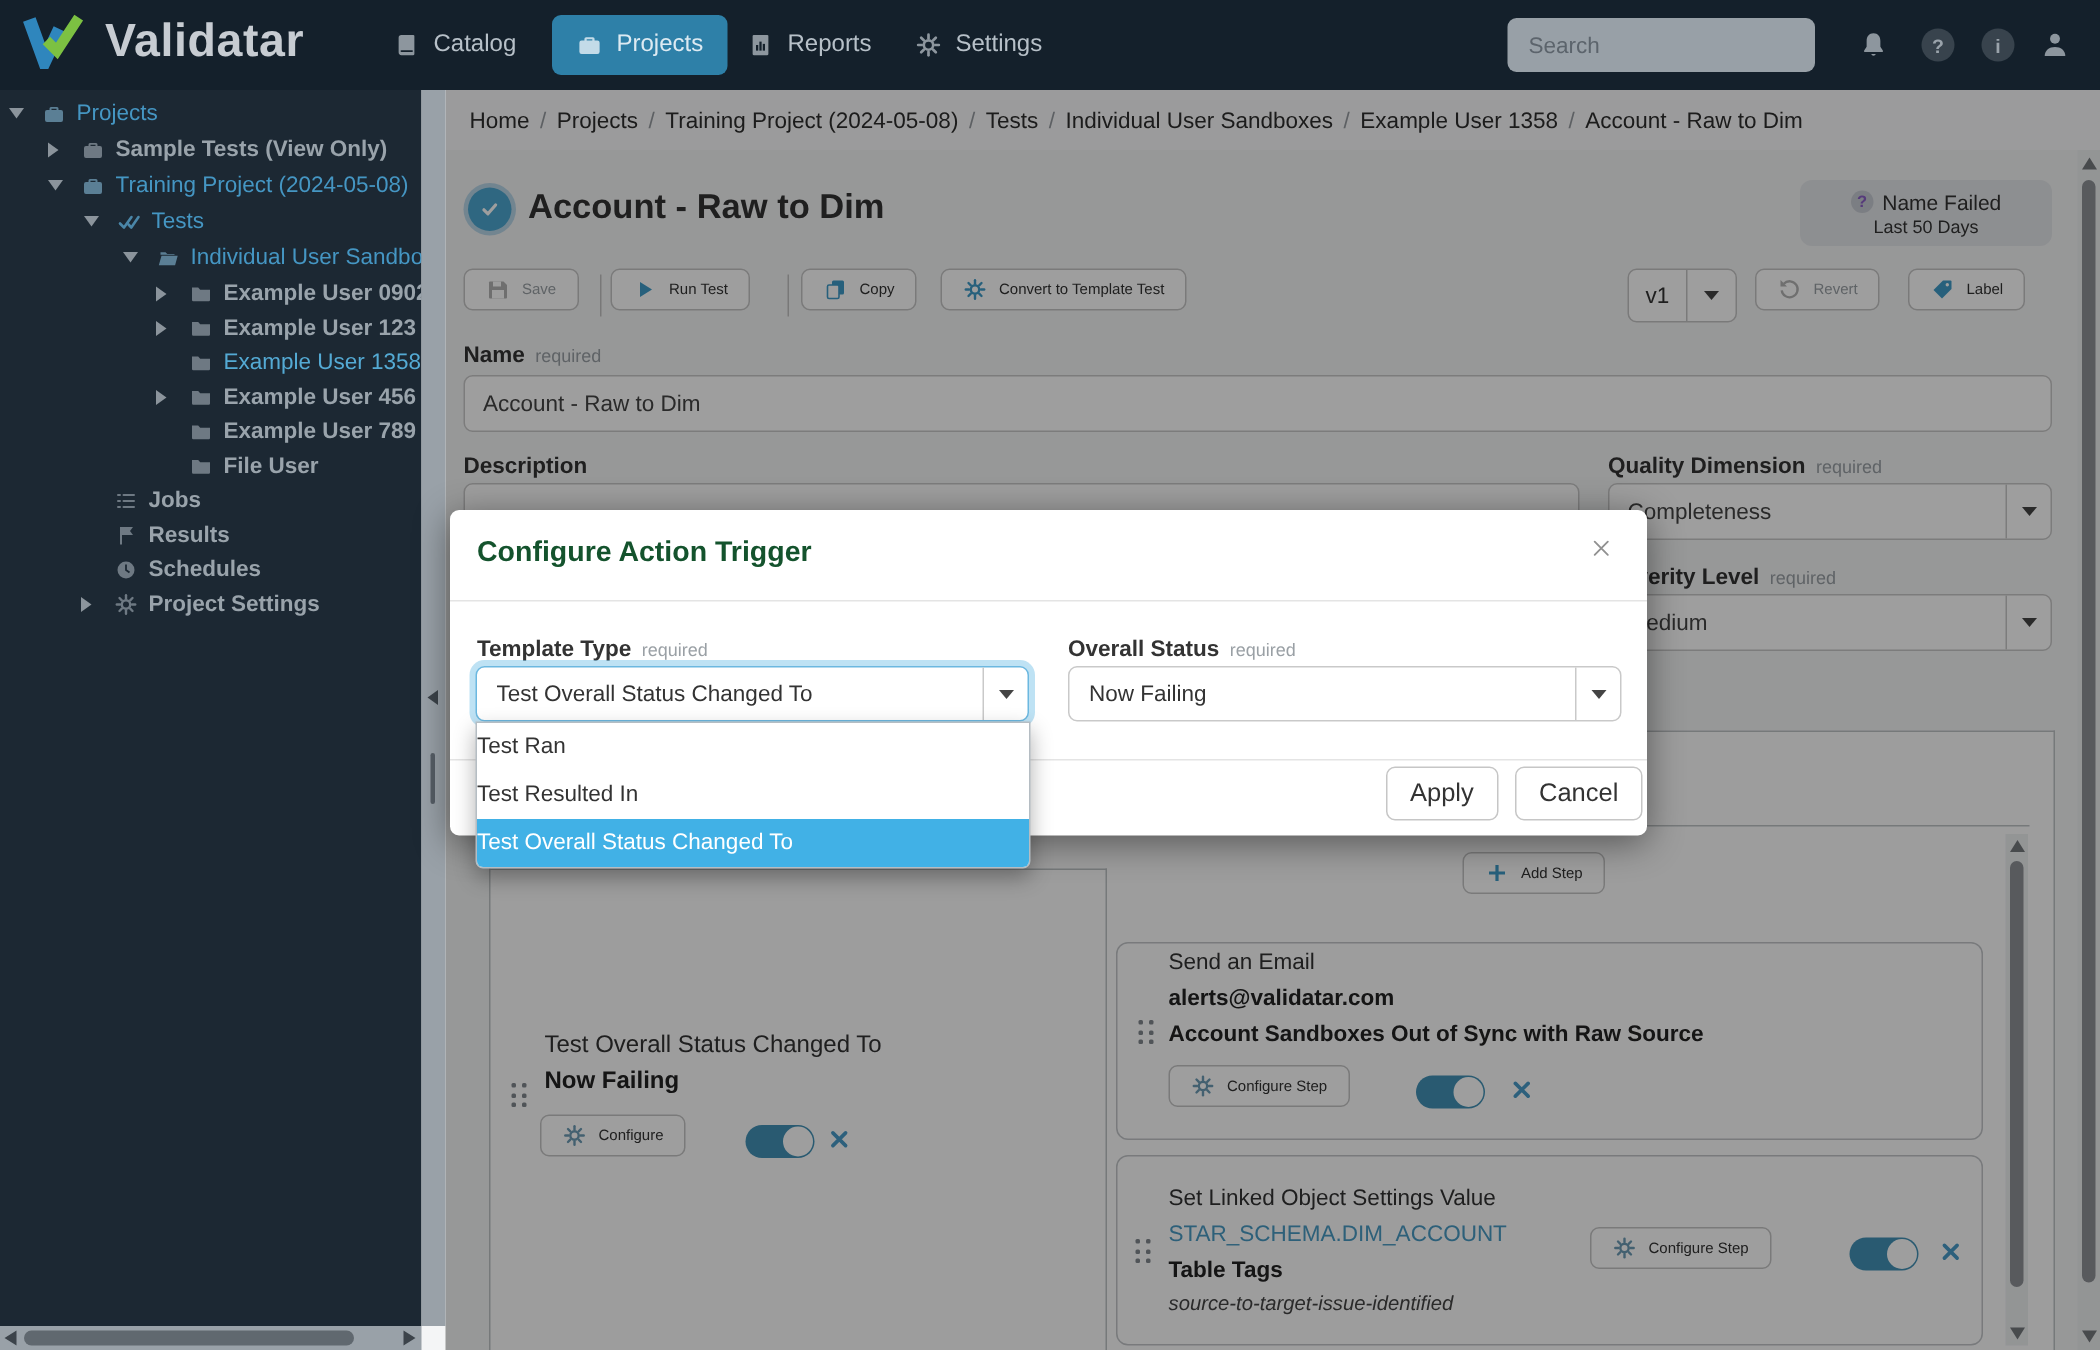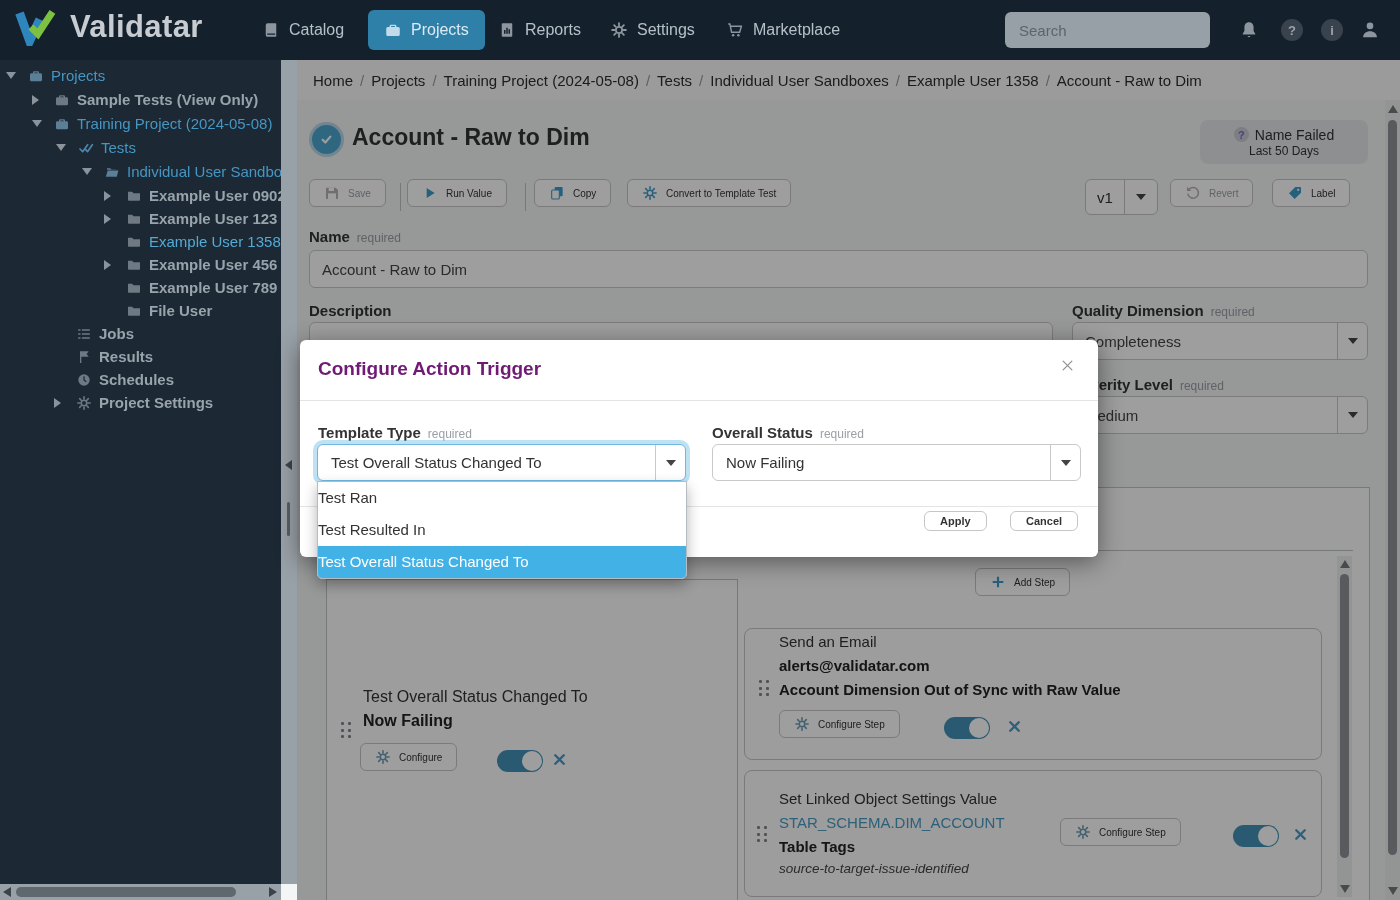--- a/index.html
+++ b/index.html
@@ -107,32 +107,32 @@
   
   .vscroll { position:absolute; background:#eef0f1; z-index:1; }
   .vs-up { position:absolute; left:3px; width:0; height:0; border-left:5px solid transparent; border-right:5px solid transparent; border-bottom:8px solid #75797d; cursor:pointer; }
   .vs-down { position:absolute; left:3px; width:0; height:0; border-left:5px solid transparent; border-right:5px solid transparent; border-top:8px solid #75797d; cursor:pointer; }
   .vs-thumb { position:absolute; left:3px; width:9px; border-radius:5px; background:#8e9297; cursor:pointer; }
 
   
   .overlay { position:absolute; left:297px; top:60px; width:1103px; height:840px; background:rgba(0,0,0,.38); z-index:5; }
   .modal { position:absolute; left:300px; top:340px; width:798px; height:217px; background:#fff; border-radius:6px;
            box-shadow:0 5px 24px rgba(0,0,0,.45); z-index:10; }
-  .modal-title { position:absolute; left:18px; top:18px; font-size:19px; color:#701a75; }
+  .modal-title { position:absolute; left:18px; top:18px; font-size:19px; color:#14532d; }
   .modal-close { position:absolute; right:20px; top:18px; width:18px; height:18px; color:#919191; cursor:pointer; }
   .modal-close svg { width:15px; height:15px; }
   .modal-hline { position:absolute; left:0; top:60px; width:100%; border-top:1px solid #e4e4e4; }
   .modal-flabel { position:absolute; top:84px; font-size:15px; font-weight:600; color:#333; }
   .mselect { position:absolute; top:104px; width:369px; height:37px; background:#fff; border:1px solid #c9c9c9;
              border-radius:6px; display:flex; align-items:stretch; cursor:pointer; }
   .mselect .val { flex:1; display:flex; align-items:center; padding-left:13px; font-size:15px; color:#333; }
   .mselect.focused { border-color:#6cb8e0; box-shadow:0 0 0 4px rgba(110,190,230,.45); }
   .modal-fline { position:absolute; left:0; top:166px; width:100%; border-top:1px solid #e4e4e4; }
-  .mbtn { position:absolute; top:171px; height:20px; display:flex; align-items:center; padding:0 15px;
-          background:#fff; border:1px solid #c6c6c6; border-radius:6px; font-size:11px; color:#333; cursor:pointer;font-weight:bold; }
+  .mbtn { position:absolute; top:171px; height:36px; display:flex; align-items:center; padding:0 15px;
+          background:#fff; border:1px solid #c6c6c6; border-radius:6px; font-size:17px; color:#333; cursor:pointer; }
 
   .dropdown { position:absolute; left:317px; top:481px; width:370px; background:#fff; border:1px solid #b5bdc3;
               border-radius:0 0 5px 5px; box-shadow:0 6px 14px rgba(0,0,0,.3); z-index:12; }
   .ditem { height:32px; line-height:32px; font-size:15px; color:#333; cursor:pointer; white-space:nowrap; }
   .ditem.hl { background:#41b1e6; color:#fff; border-radius:0 0 4px 4px; }
 
   .hidden-symbols { position:absolute; width:0; height:0; overflow:hidden; }
 </style>
 </head>
 <body>
@@ -269,26 +269,20 @@
       <svg>
           <use href="#sy-report"></use>
         </svg>
       <span>Reports</span>
     </div>
     <div class="navitem" style="left:610px;">
       <svg>
           <use href="#sy-gear"></use>
         </svg>
       <span>Settings</span>
-    </div>
-    <div class="navitem" style="left:726px;">
-      <svg>
-          <use href="#sy-cart"></use>
-        </svg>
-      <span>Marketplace</span>
     </div>
 
     <input class="search" type="text" placeholder="Search" style="">
 
     <svg class="navicon" style="left:1238px;">
         <use href="#sy-bell"></use>
       </svg>
     <span class="circle-glyph" style="left:1281px;">?</span>
     <span class="circle-glyph" style="left:1321px;">i</span>
     <svg class="navicon" style="left:1359px;">
@@ -463,21 +457,21 @@
     <svg class="ic-gray">
         <use href="#sy-save"></use>
       </svg>
     <span>Save</span>
   </button>
   <span class="tsep" style="left:400px;"></span>
   <button class="btn" style="left:407px; top:179px;">
     <svg class="ic-blue">
         <use href="#sy-play"></use>
       </svg>
-    <span>Run Value</span>
+    <span>Run Test</span>
   </button>
   <span class="tsep" style="left:525px;"></span>
   <button class="btn" style="left:534px; top:179px;">
     <svg class="ic-blue">
         <use href="#sy-copy"></use>
       </svg>
     <span>Copy</span>
   </button>
   <button class="btn" style="left:627px; top:179px;">
     <svg class="ic-blue">
@@ -570,21 +564,21 @@
   <span class="sc-t" style="left:779px; top:633px;">Send an Email</span>
   <span class="sc-b" style="left:779px; top:657px;">alerts@validatar.com</span>
   <span class="dots" style="left:759px; top:680px;">
       <i></i>
       <i></i>
       <i></i>
       <i></i>
       <i></i>
       <i></i>
     </span>
-  <span class="sc-b" style="left:779px; top:681px;">Account Dimension Out of Sync with Raw Value</span>
+  <span class="sc-b" style="left:779px; top:681px;">Account Sandboxes Out of Sync with Raw Source</span>
   <button class="btn" style="left:779px; top:710px;">
     <svg class="ic-steel">
         <use href="#sy-gear"></use>
       </svg>
     <span>Configure Step</span>
   </button>
   <span class="toggle" style="left:944px; top:717px;"></span>
   <span class="xdel" style="left:1006px; top:718px;"><svg>
         <use href="#sy-x"></use>
       </svg></span>

